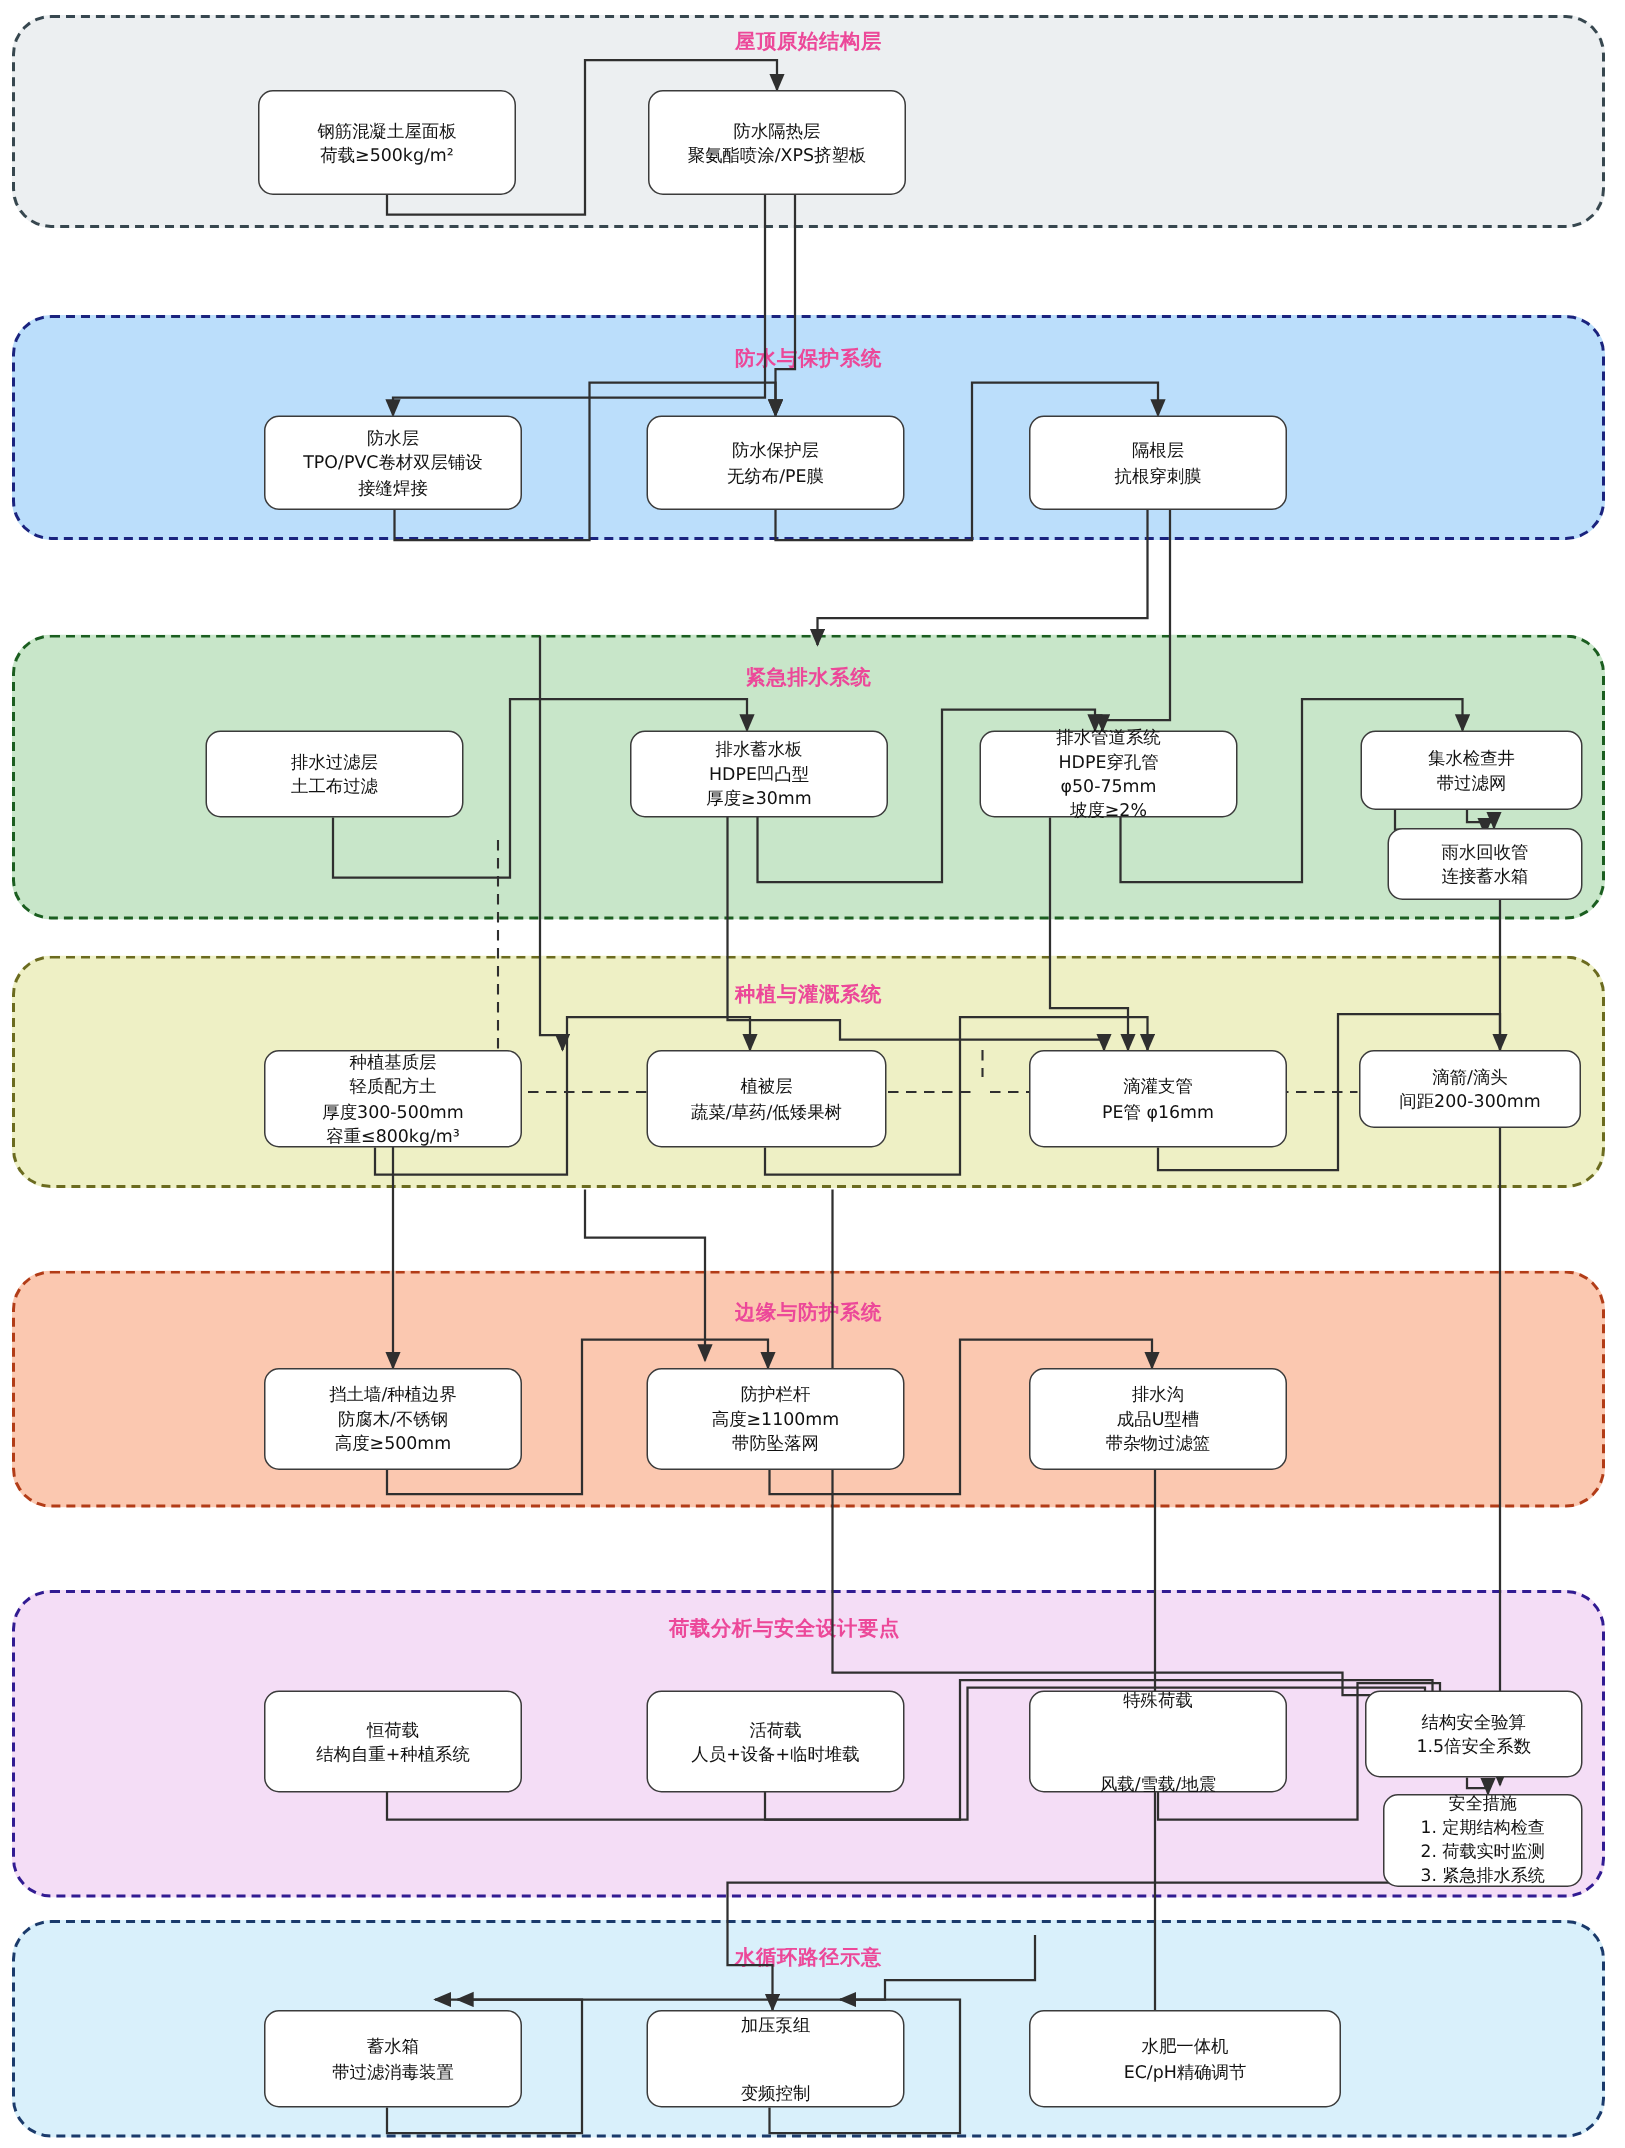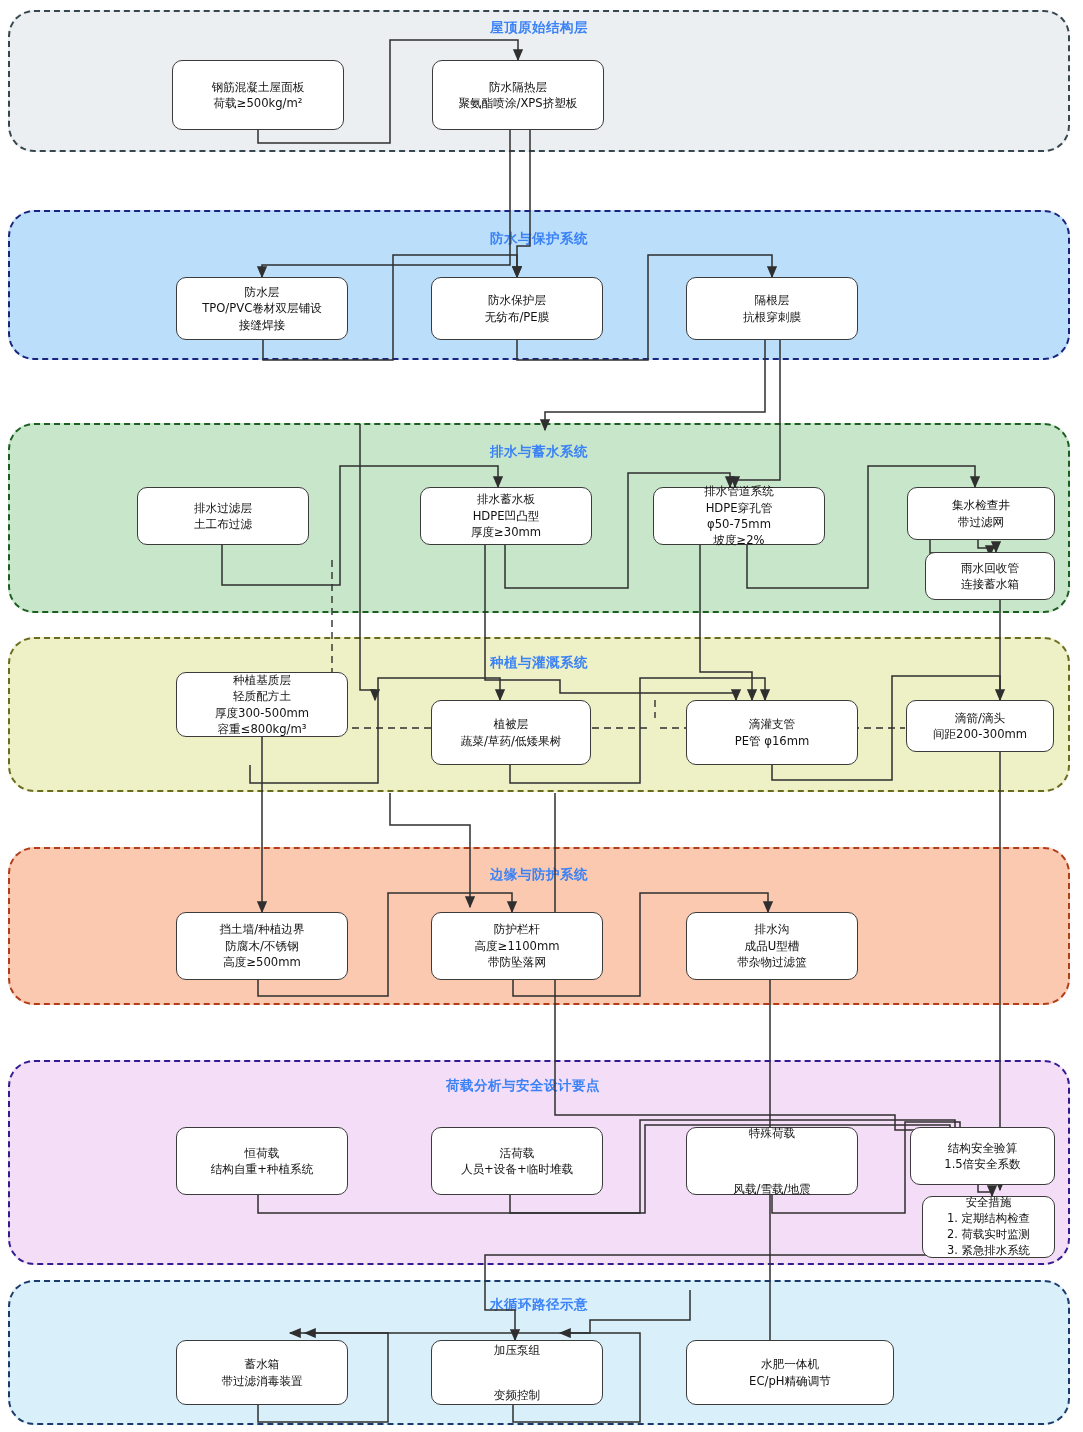--- a/index.html
+++ b/index.html
@@ -1,40 +1,40 @@
 <!DOCTYPE html>
 <html><head>
 <meta charset="utf-8">
 <style>
   html,body{margin:0;padding:0;background:#ffffff;}
   body{font-family:"DejaVu Sans","Liberation Sans",sans-serif;}
   #canvas{position:relative;width:1083px;height:1432px;overflow:hidden;background:#fff;}
   #wires{position:absolute;left:0;top:0;width:1083px;height:1432px;pointer-events:none;}
   .group{position:absolute;box-sizing:border-box;border-style:dashed;border-width:2.2px;border-radius:26px;}
-  .group-title{position:absolute;left:0;right:0;text-align:center;font-size:13.5px;font-weight:bold;color:#3b82f6;letter-spacing:.5px;}
+  .group-title{position:absolute;left:0;right:0;text-align:center;font-size:13.5px;font-weight:bold;color:#ec4899;letter-spacing:.5px;}
   .node{position:absolute;box-sizing:border-box;background:#ffffff;border:1.3px solid #3b3b3b;border-radius:10px;
         display:flex;flex-direction:column;align-items:center;justify-content:center;text-align:center;
         font-size:11.6px;line-height:1.42;color:#111;padding:4px 6px;}
   .node .ln{display:block;white-space:nowrap;}
   .node.listbox{font-size:11.4px;line-height:1.40;text-align:right;}
   .node.listbox .ttl{font-weight:normal;}
 </style>
 </head>
 <body>
 
 <div id="canvas">
 
   <div class="group" style="left:8px;top:10px;width:1062px;height:142px;background:#eceff1;border-color:#37474f;"></div>
   <div class="group-title" style="top:19px;left:8px;width:1062px;">屋顶原始结构层</div>
 
   <div class="group" style="left:8px;top:210px;width:1062px;height:150px;background:#bbdefb;border-color:#1a237e;"></div>
   <div class="group-title" style="top:230px;left:8px;width:1062px;">防水与保护系统</div>
 
   <div class="group" style="left:8px;top:423px;width:1062px;height:190px;background:#c8e6c9;border-color:#1b5e20;"></div>
-  <div class="group-title" style="top:443px;left:8px;width:1062px;">排水与蓄水系统</div>
+  <div class="group-title" style="top:443px;left:8px;width:1062px;">紧急排水系统</div>
 
   <div class="group" style="left:8px;top:637px;width:1062px;height:155px;background:#eef0c5;border-color:#6b6b1f;"></div>
   <div class="group-title" style="top:654px;left:8px;width:1062px;">种植与灌溉系统</div>
 
   <div class="group" style="left:8px;top:847px;width:1062px;height:158px;background:#fbc8b0;border-color:#b23c17;"></div>
   <div class="group-title" style="top:866px;left:8px;width:1062px;">边缘与防护系统</div>
 
   <div class="group" style="left:8px;top:1060px;width:1062px;height:205px;background:#f4ddf6;border-color:#311b92;"></div>
   <div class="group-title" style="top:1077px;left:8px;width:1030px;">荷载分析与安全设计要点</div>
 
@@ -146,21 +146,21 @@
   </div>
   <div class="node" style="left:907px;top:487px;width:148px;height:53px;">
     <span class="ln">集水检查井</span>
     <span class="ln">带过滤网</span>
   </div>
   <div class="node" style="left:925px;top:552px;width:130px;height:48px;">
     <span class="ln">雨水回收管</span>
     <span class="ln">连接蓄水箱</span>
   </div>
 
-  <div class="node" style="left:176px;top:672px;width:172px;height:65px;">
+  <div class="node" style="left:176px;top:700px;width:172px;height:65px;">
     <span class="ln">种植基质层</span>
     <span class="ln">轻质配方土</span>
     <span class="ln">厚度300-500mm</span>
     <span class="ln">容重≤800kg/m³</span>
   </div>
   <div class="node" style="left:431px;top:700px;width:160px;height:65px;">
     <span class="ln">植被层</span>
     <span class="ln">蔬菜/草药/低矮果树</span>
   </div>
   <div class="node" style="left:686px;top:700px;width:172px;height:65px;">

